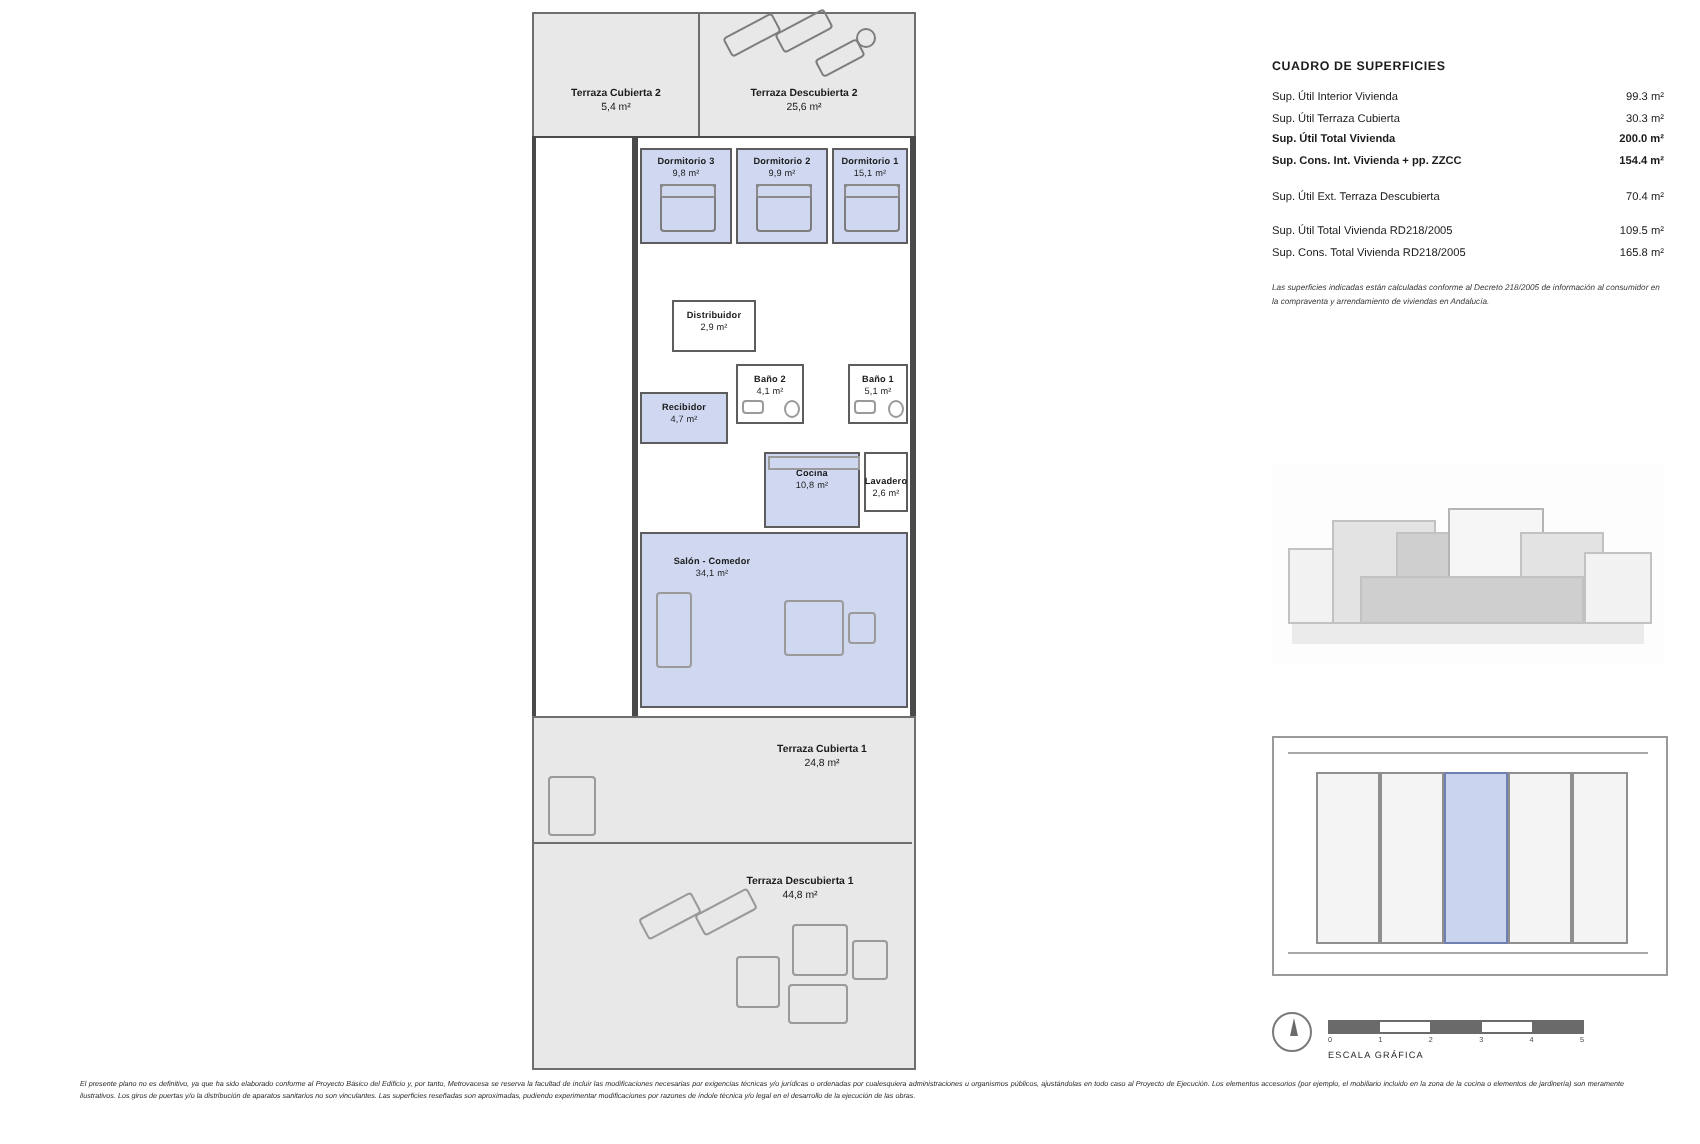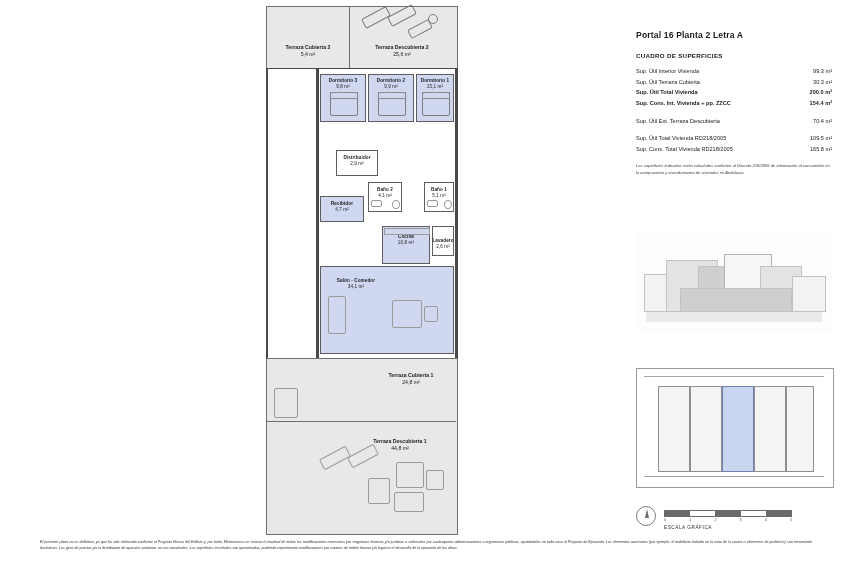--- a/index.html
+++ b/index.html
@@ -207,21 +207,20 @@
     </div>
     <div class="furn r lite" style="left:320px;top:452px;width:28px;height:10px;transform:rotate(-28deg);"></div>
     <div class="furn r lite" style="left:348px;top:450px;width:28px;height:10px;transform:rotate(-28deg);"></div>
     <div class="furn r lite" style="left:396px;top:462px;width:26px;height:24px;"></div>
     <div class="furn r lite" style="left:368px;top:478px;width:20px;height:24px;"></div>
     <div class="furn r lite" style="left:394px;top:492px;width:28px;height:18px;"></div>
     <div class="furn r lite" style="left:426px;top:470px;width:16px;height:18px;"></div>
   </div>
 
   <div class="panel">
-    <h1>Portal 16 Planta 2 Letra A</h1>
     <h2>CUADRO DE SUPERFICIES</h2>
 
     <div class="srow">
       <span class="k">Sup. Útil Interior Vivienda</span>
       <span class="v">99.3 m²</span>
     </div>
     <div class="srow">
       <span class="k">Sup. Útil Terraza Cubierta</span>
       <span class="v">30.3 m²</span>
     </div>

